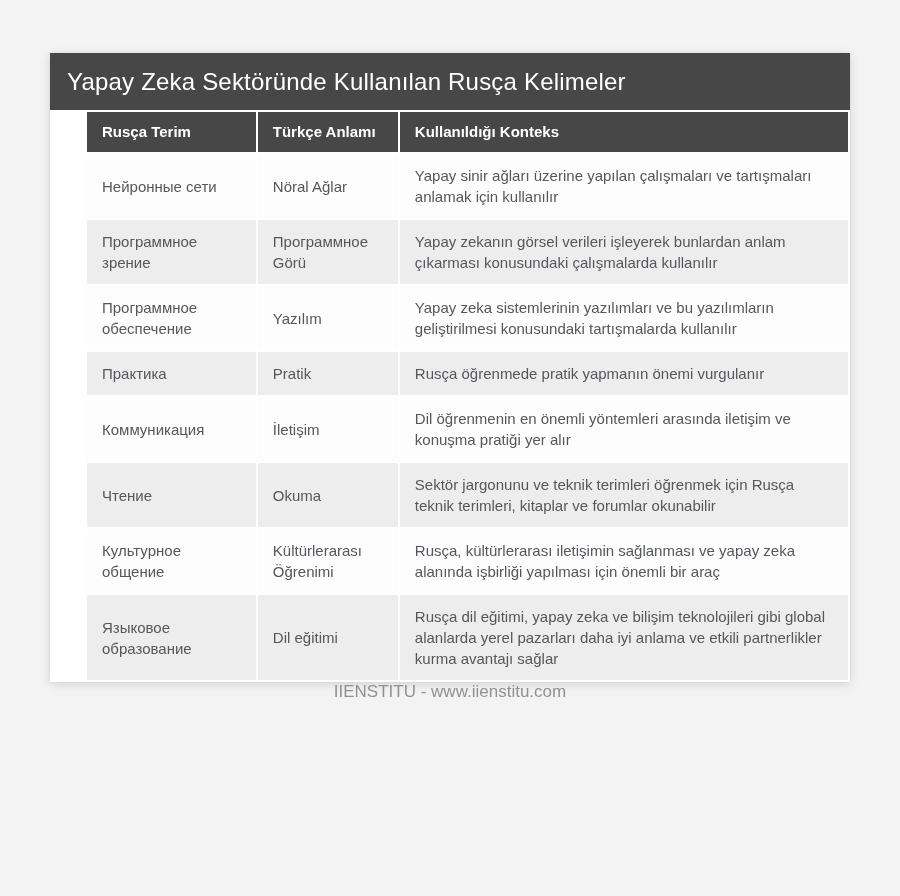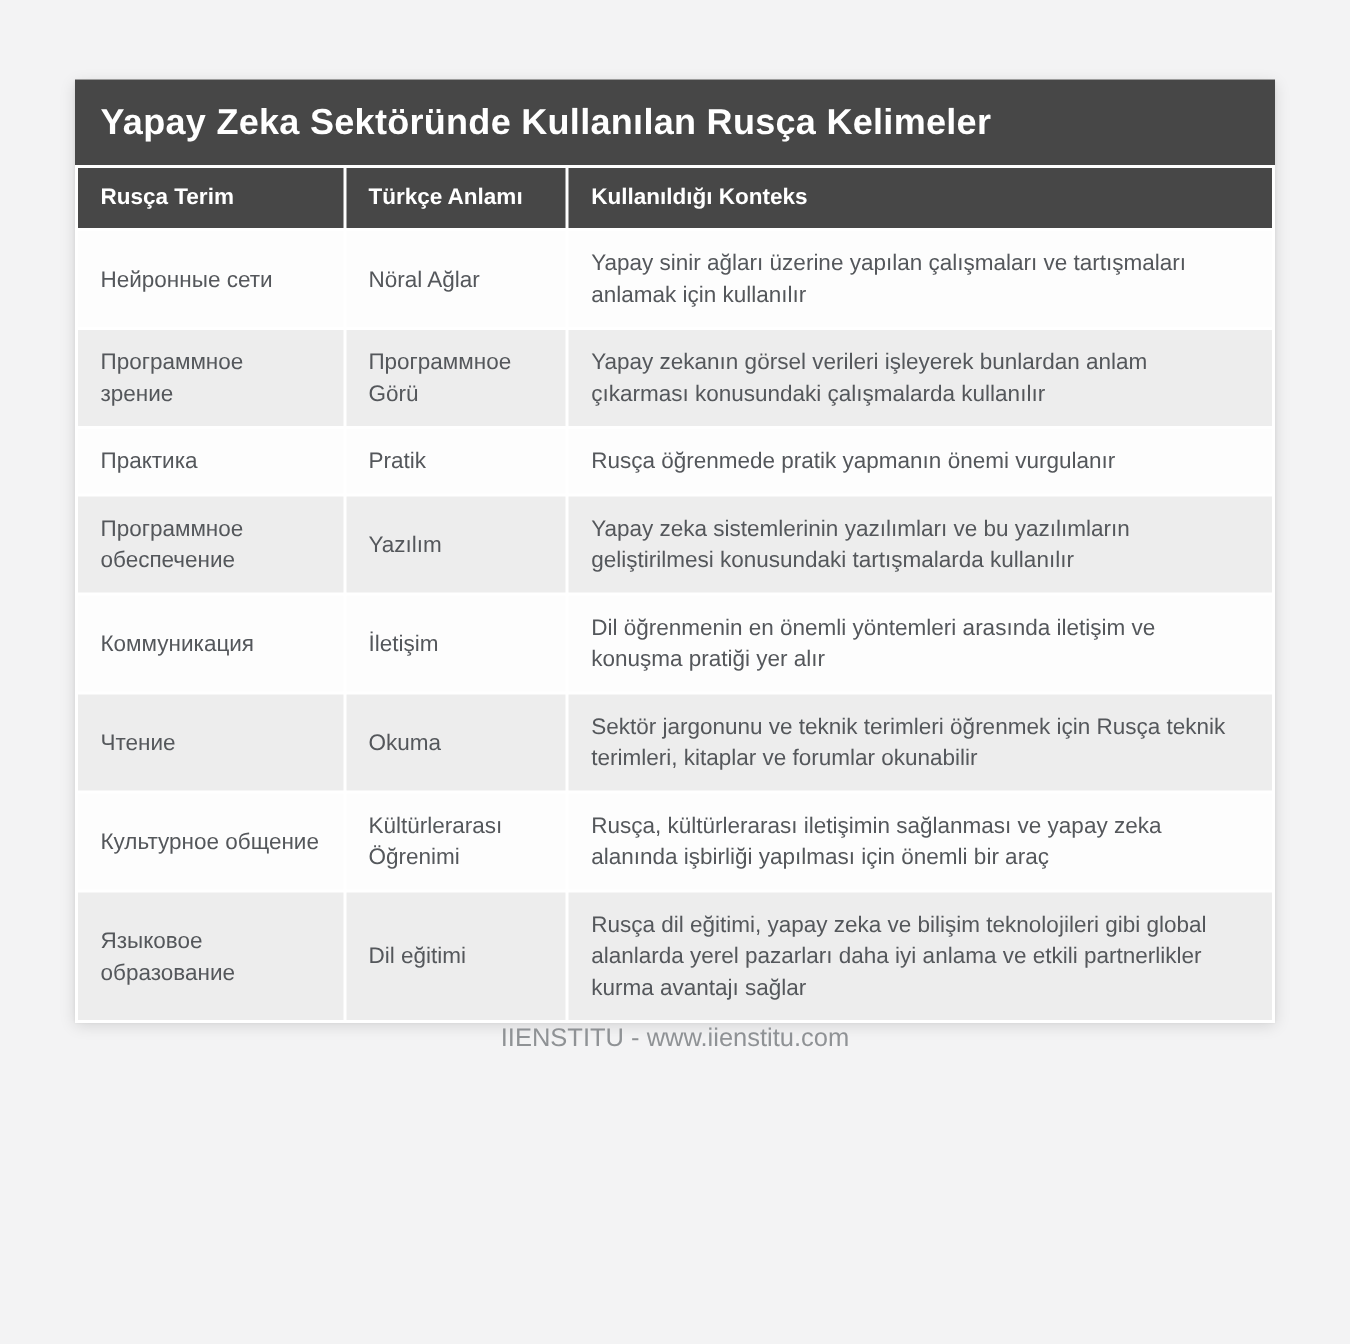--- a/index.html
+++ b/index.html
@@ -17,28 +17,29 @@
   .title-bar {
     background: #474747;
     height: 57px;
     display: flex;
     align-items: center;
     padding: 0 17px;
   }
   .title-bar h1 {
     color: #ffffff;
     font-size: 24px;
-    font-weight: bold;
+    font-weight: normal;
     letter-spacing: 0.2px;
   }
   table {
     width: 100%;
     border-collapse: separate;
     border-spacing: 2px;
     table-layout: fixed;
+    padding-left: 35px;
   }
   col.c1 { width: 22.3%; }
   col.c2 { width: 18.5%; }
   col.c3 { width: 59.2%; }
   th {
     background: #474747;
     color: #ffffff;
     font-size: 15px;
     font-weight: bold;
     text-align: left;
@@ -86,28 +87,28 @@
         <td>Нейронные сети</td>
         <td>Nöral Ağlar</td>
         <td>Yapay sinir ağları üzerine yapılan çalışmaları ve tartışmaları anlamak için kullanılır</td>
       </tr>
       <tr>
         <td>Программное зрение</td>
         <td>Программное Görü</td>
         <td>Yapay zekanın görsel verileri işleyerek bunlardan anlam çıkarması konusundaki çalışmalarda kullanılır</td>
       </tr>
       <tr>
+        <td>Программное обеспечение</td>
+        <td>Yazılım</td>
+        <td>Yapay zeka sistemlerinin yazılımları ve bu yazılımların geliştirilmesi konusundaki tartışmalarda kullanılır</td>
+      </tr>
+      <tr>
         <td>Практика</td>
         <td>Pratik</td>
         <td>Rusça öğrenmede pratik yapmanın önemi vurgulanır</td>
-      </tr>
-      <tr>
-        <td>Программное обеспечение</td>
-        <td>Yazılım</td>
-        <td>Yapay zeka sistemlerinin yazılımları ve bu yazılımların geliştirilmesi konusundaki tartışmalarda kullanılır</td>
       </tr>
       <tr>
         <td>Коммуникация</td>
         <td>İletişim</td>
         <td>Dil öğrenmenin en önemli yöntemleri arasında iletişim ve konuşma pratiği yer alır</td>
       </tr>
       <tr>
         <td>Чтение</td>
         <td>Okuma</td>
         <td>Sektör jargonunu ve teknik terimleri öğrenmek için Rusça teknik terimleri, kitaplar ve forumlar okunabilir</td>

